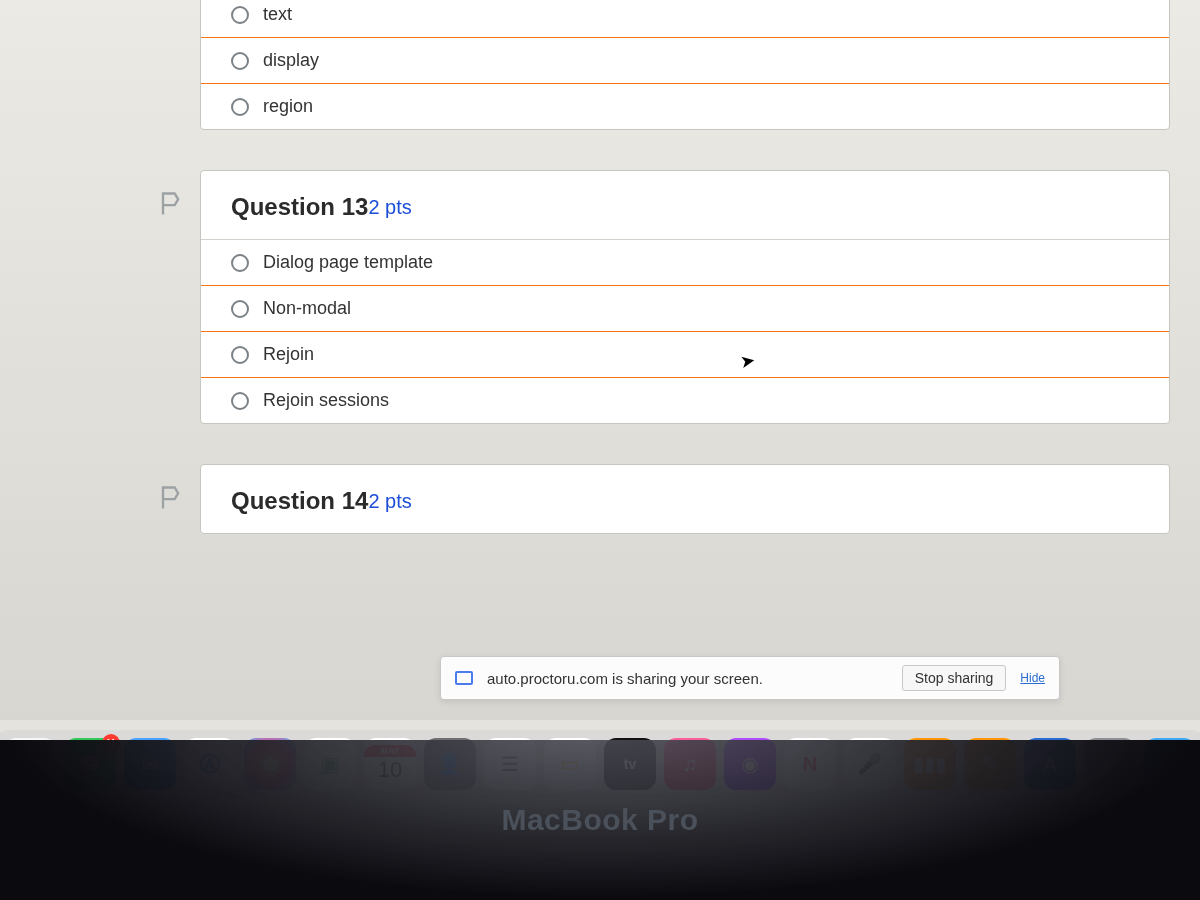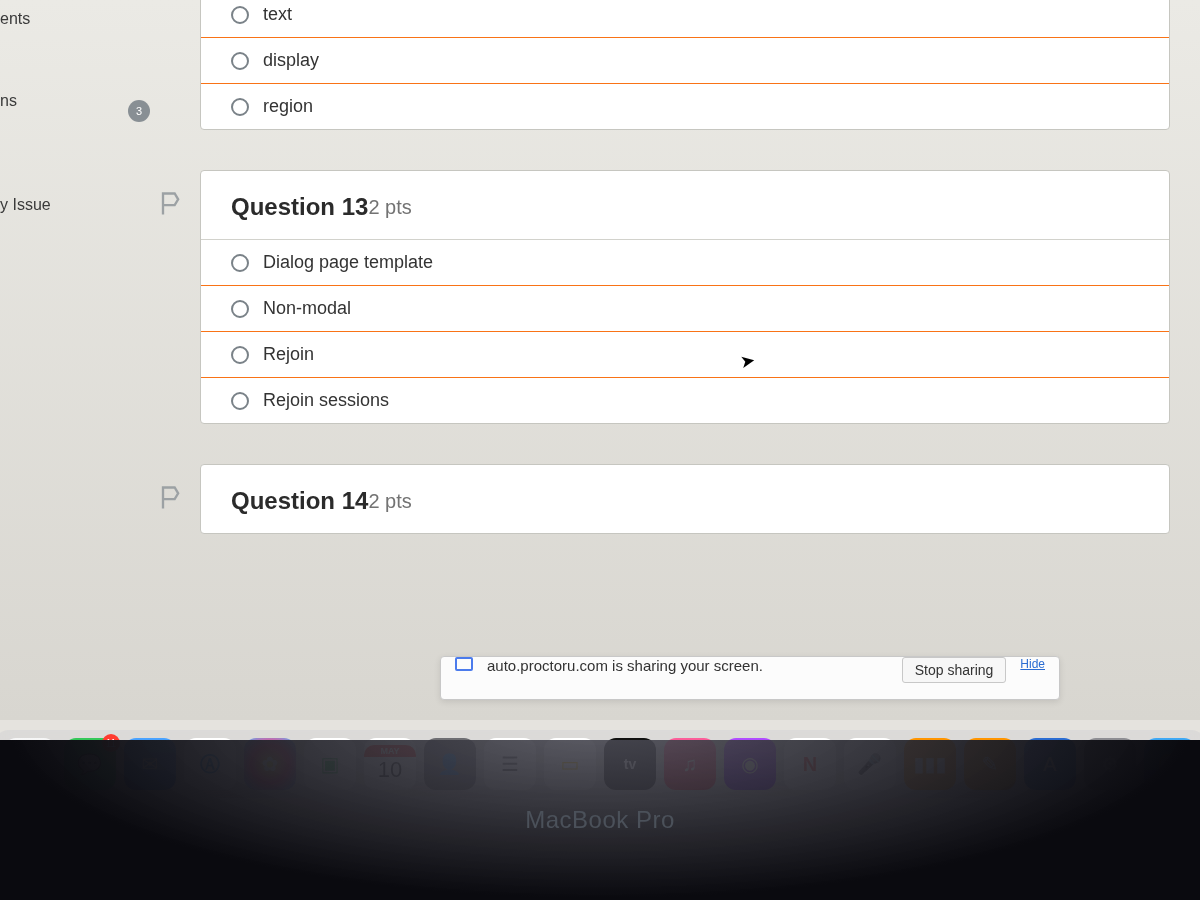--- a/index.html
+++ b/index.html
@@ -66,21 +66,21 @@
   border-radius: 50%;
   flex-shrink: 0;
 }
 .q-header {
   display: flex;
   align-items: center;
   justify-content: flex-start;
   padding: 22px 30px 18px 30px;
 }
 .q-title { font-size: 24px; font-weight: 700; color: #2b2b2b; }
-.q-pts { font-size: 20px; color: #737373; }
+.q-pts { font-size: 20px; color: #1d4ed8; }
 .q-body {
   padding: 8px 30px 24px 30px;
   font-size: 20px;
   color: #333;
   line-height: 1.5;
   border-top: 1px solid transparent;
 }
 .blank { display:inline-block; width:70px; border-bottom: 2px solid #333; vertical-align: baseline; margin: 0 4px; }
 .flag-icon {
   position: absolute;
@@ -101,21 +101,21 @@
 .share-toast {
   position: absolute;
   left: 440px; bottom: 200px;
   width: 620px;
   height: 44px;
   background: #fcfcfc;
   border: 1px solid #c8c8c8;
   border-radius: 4px;
   box-shadow: 0 2px 6px rgba(0,0,0,0.1);
   display: flex;
-  align-items: flex-start;
+  align-items: center;
   padding: 0 14px;
   gap: 14px;
   font-size: 15px;
   color: #333;
 }
 .share-toast .screen-icon {
   width: 18px; height: 14px;
   border: 2px solid #4b7bec;
   border-radius: 2px;
   position: relative;
@@ -187,43 +187,31 @@
 .footer-glow {
   position: absolute;
   left: 0; right: 0; bottom: 0;
   height: 160px;
   background: radial-gradient(ellipse at center -20px, rgba(80,80,90,0.9), rgba(10,10,15,1) 70%);
   display: flex;
   align-items: center;
   justify-content: center;
 }
 .footer-label {
-  font-size: 24px;
+  font-size: 30px;
   color: #4b515a;
-  font-weight: 400;
+  font-weight: 700;
   letter-spacing: 0.5px;
 }
 </style>
 </head>
 <body>
 
 <div class="page-area">
 
-  <div class="sidebar">
-    <div style="height:2px"></div>
-    <div class="sidebar-item"><span>ents</span></div>
-    <div style="height:48px; position:relative;">
-      <div class="sidebar-badge">
-          <span>3</span>
-        </div>
-    </div>
-    <div class="sidebar-item"><span>ns</span></div>
-    <div style="height:70px"></div>
-    <div class="sidebar-item"><span>y Issue</span></div>
-  </div>
 
   <div class="content">
 
     <div class="question-card prev">
       <div class="options-block">
         <label class="option-row">
           <span class="radio"></span>
           <span>text</span>
         </label>
         <label class="option-row">

